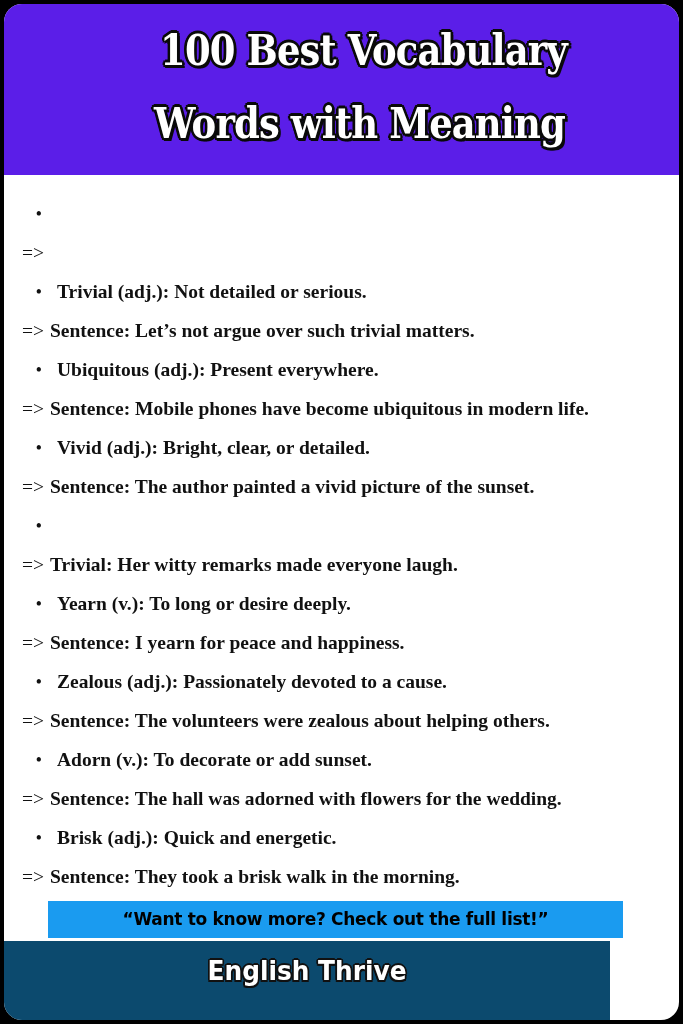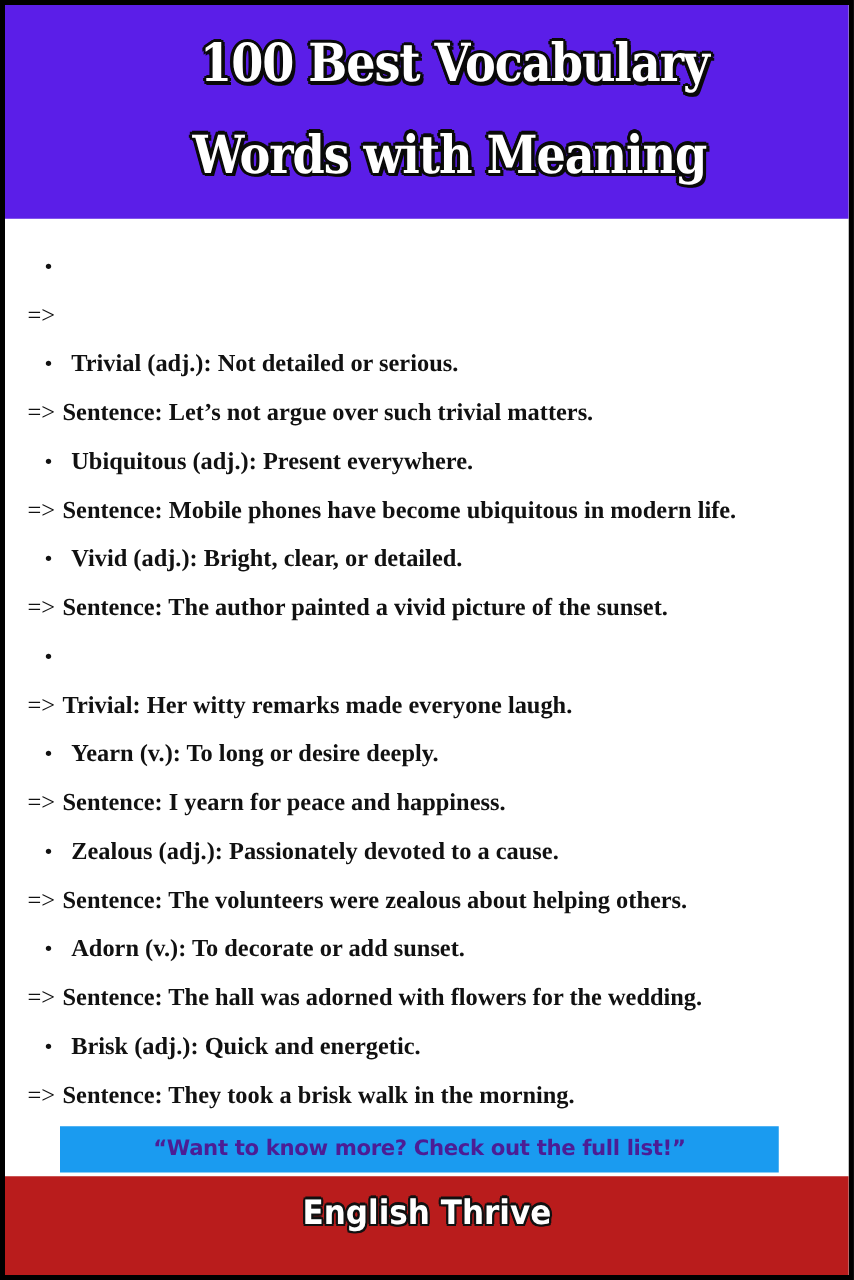--- a/index.html
+++ b/index.html
@@ -1,19 +1,19 @@
 <!DOCTYPE html>
 <html><head>
   <meta charset="utf-8">
   <style>
     * { margin: 0; padding: 0; box-sizing: border-box; }
     html, body { width: 683px; height: 1024px; background: #000; overflow: hidden; }
     .frame {
       position: absolute; left: 4px; top: 4px; width: 675px; height: 1016px;
-      background: #ffffff; overflow: hidden;
+      background: #ffffff; overflow: hidden; border-radius: 18px;
     }
     .header {
       position: absolute; left: 0; top: 0; width: 675px; height: 171px;
       background: #5b1ee8;
     }
     .title-line {
       position: absolute; left: 0; width: 100%;
       text-align: center;
       font-family: "DejaVu Serif", serif;
       font-weight: bold;
@@ -60,27 +60,27 @@
 
     .cta {
       position: absolute; left: 44px; top: 897px; width: 575px; height: 37px;
       background: #1a9bf0;
       text-align: center;
       line-height: 37px;
       font-family: "DejaVu Sans", sans-serif;
       font-weight: bold;
       font-size: 17px;
       letter-spacing: -0.3px;
-      color: #4c1d95;
+      color: #000000;
       cursor: pointer;
       white-space: nowrap;
     }
     .footer {
-      position: absolute; left: 0; top: 937px; width: 675px; height: 79px;
-      background: #b91c1c;
+      position: absolute; left: 0; top: 937px; width: 606px; height: 79px;
+      background: #0c4a6e;
     }
     .footer-text {
       position: absolute; left: 0; top: 14px; width: 100%;
       text-align: center;
       font-family: "DejaVu Sans", sans-serif;
       font-weight: bold;
       font-size: 27px;
       color: #ffffff;
       transform: scaleX(0.92);
       text-shadow:

